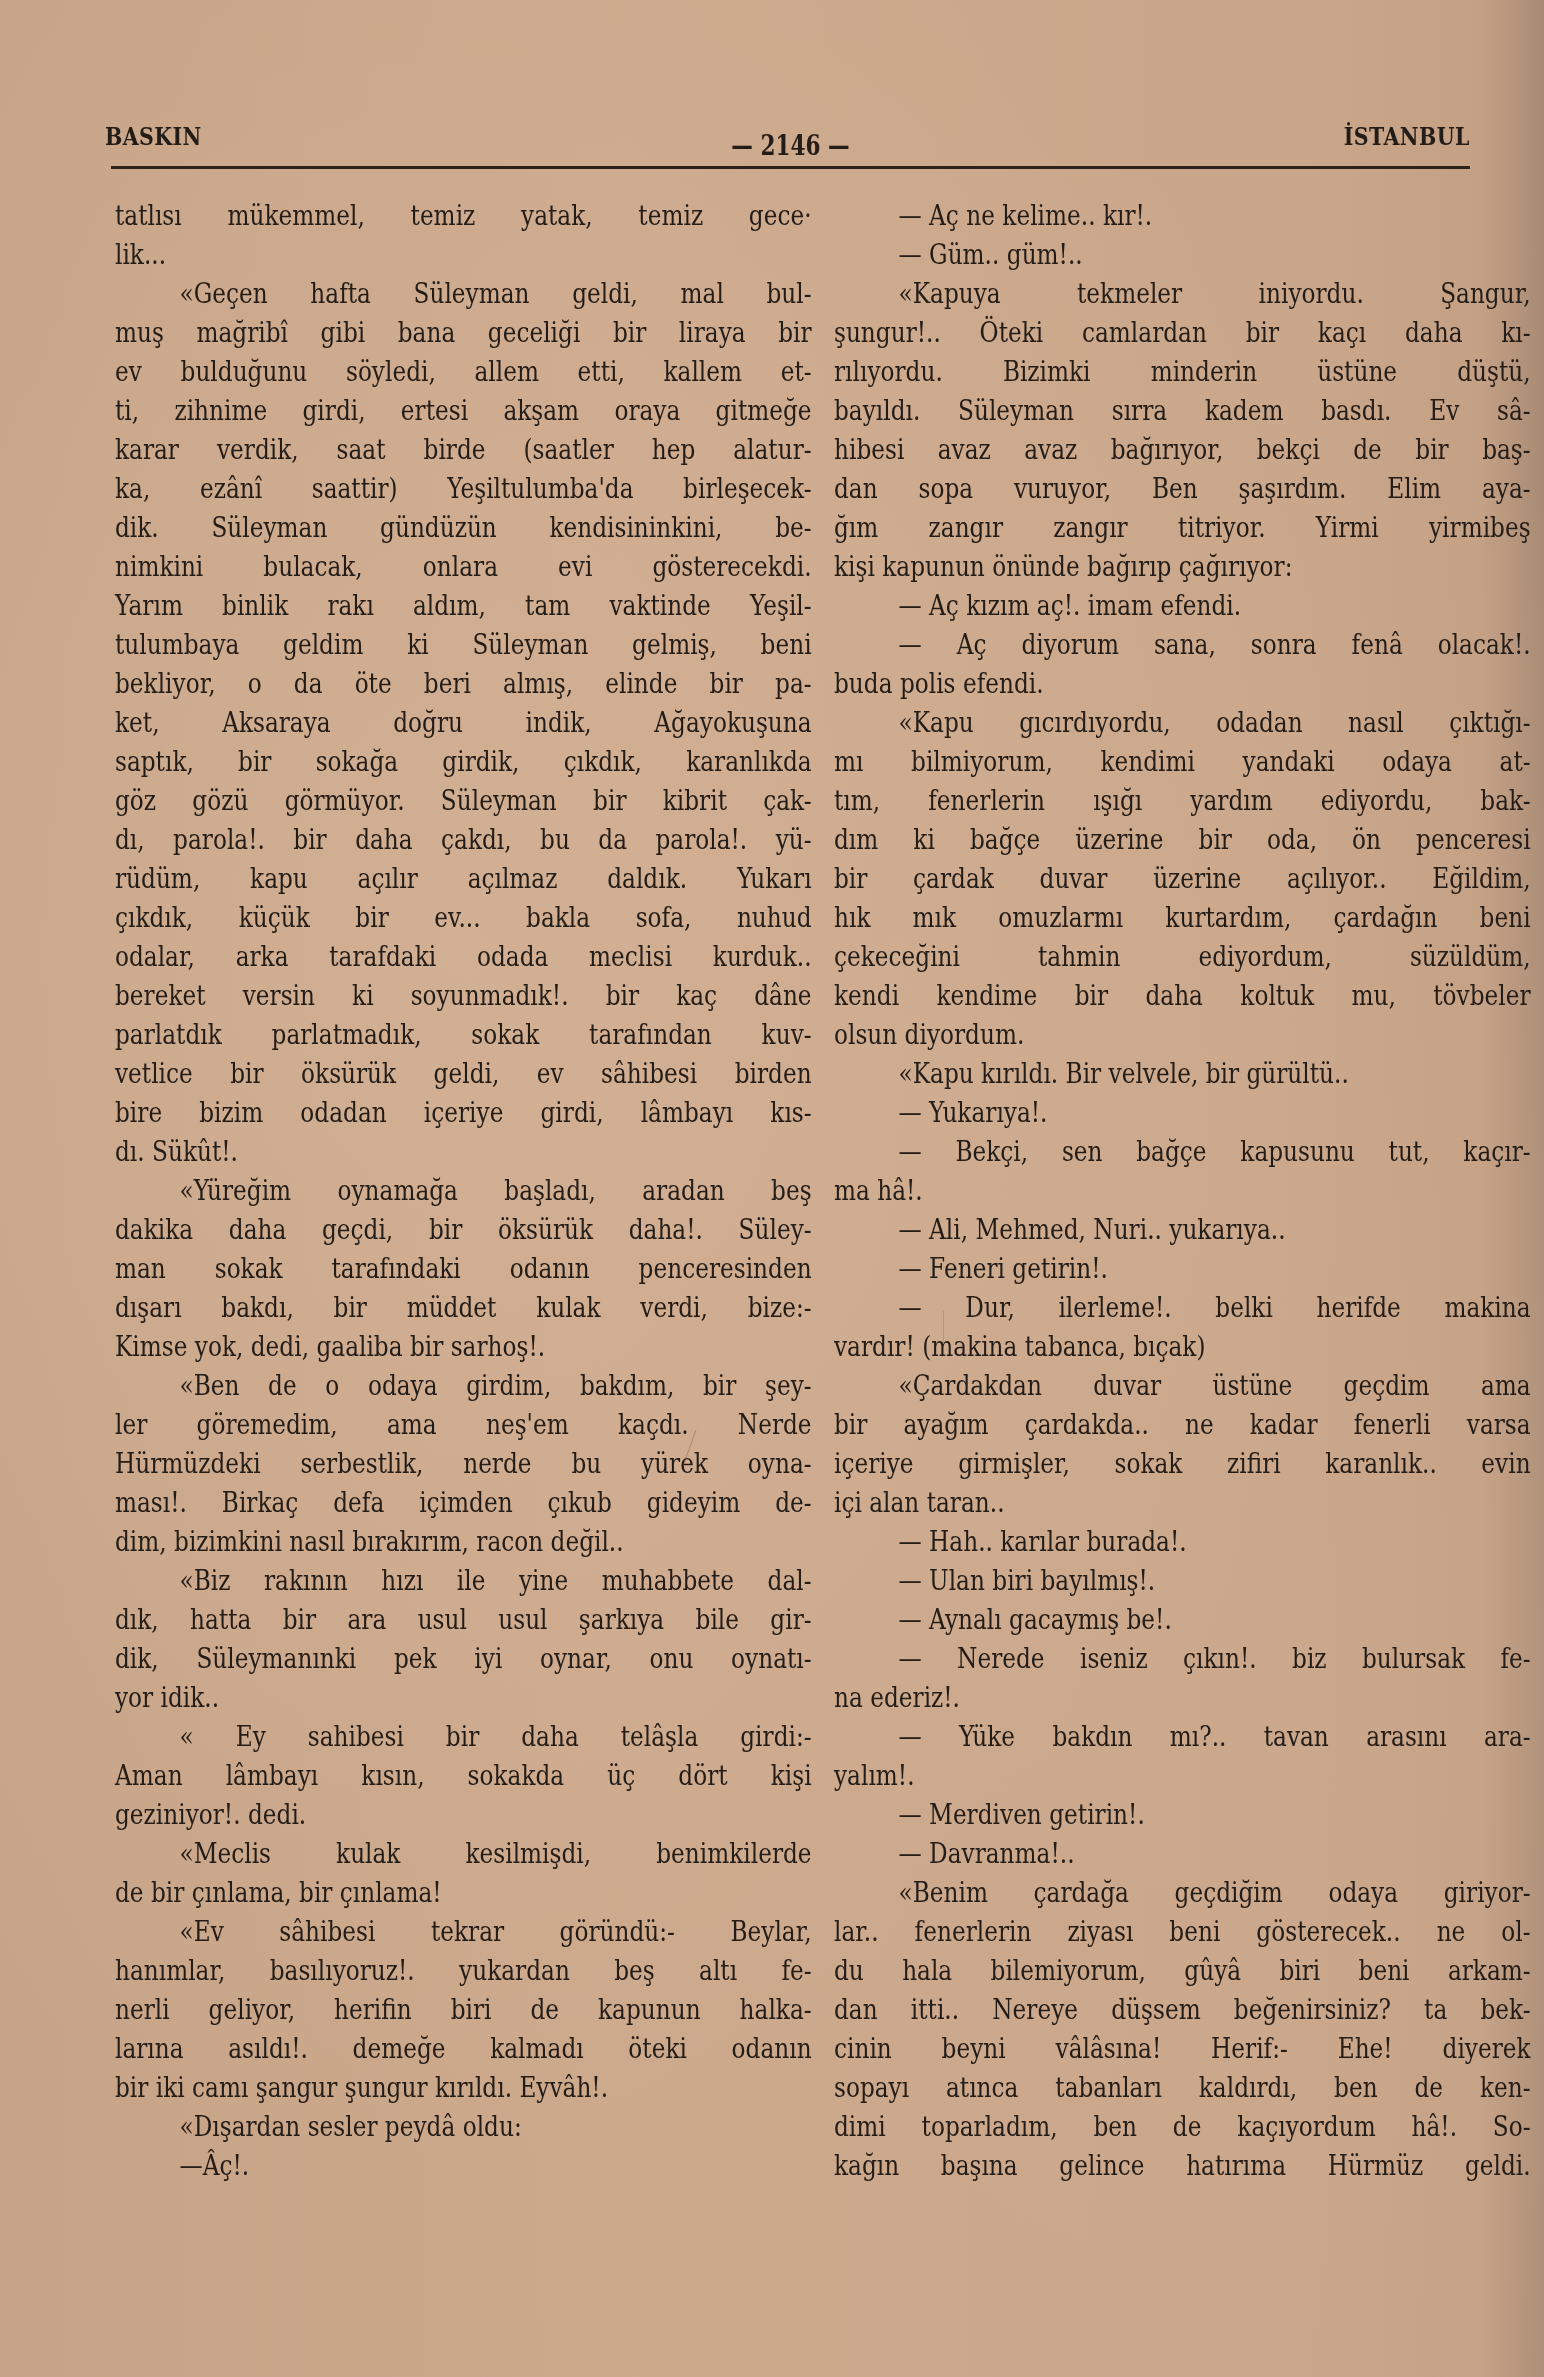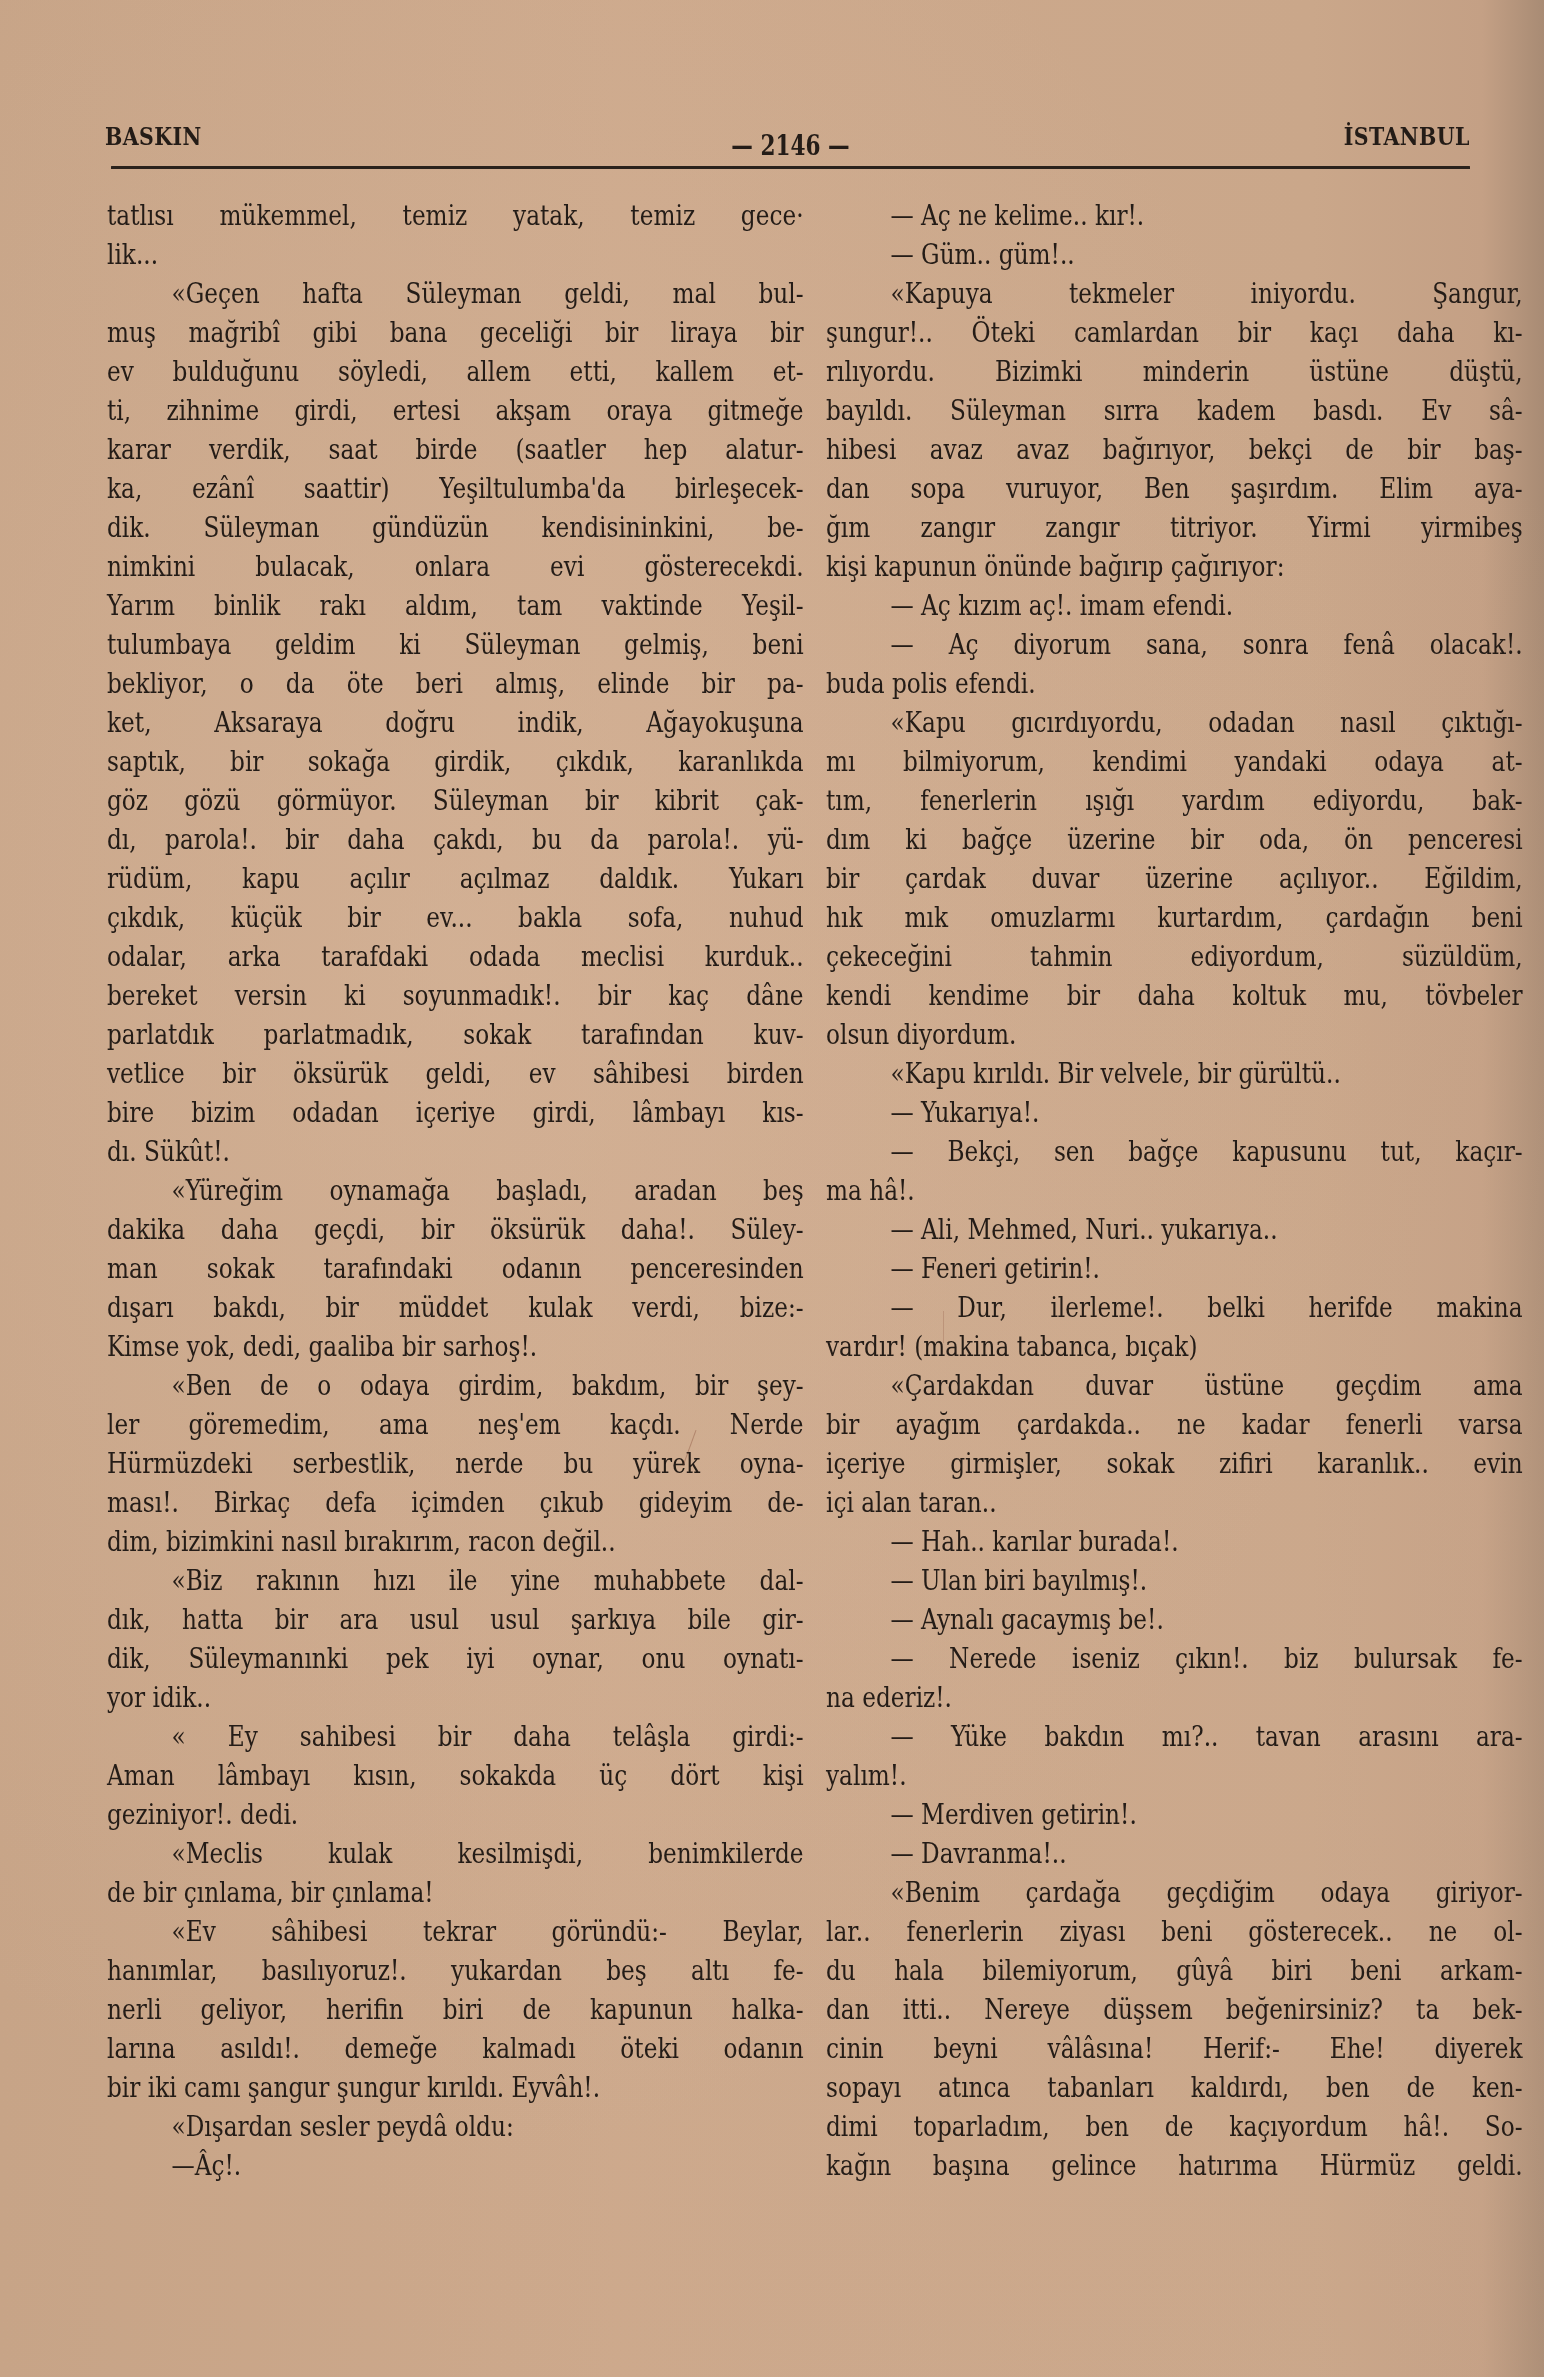--- a/index.html
+++ b/index.html
@@ -31,21 +31,21 @@
     position: absolute; left: 605px; top: 10.7px; width: 161px; text-align: center;
     font-family: "DejaVu Serif", serif; font-weight: bold; font-size: 27px;
     transform: scaleX(0.8);
   }
   .hdr-rule {
     position: absolute; left: 6.4px; right: 0; top: 47px; height: 2.7px;
     background: #2a221c; border-radius: 0.5px;
   }
 
   .column {
-    position: absolute; top: 192px; width: 697px;
+    position: absolute; top: 192px; width: 697px; margin-left: 8px;
   }
   .col-left { left: 107px; }
   .col-right { left: 826px; }
 
   .line {
     display: block;
     height: 39px; line-height: 39px;
     font-size: 27px;
     white-space: nowrap;
     text-align: justify; text-align-last: justify;

